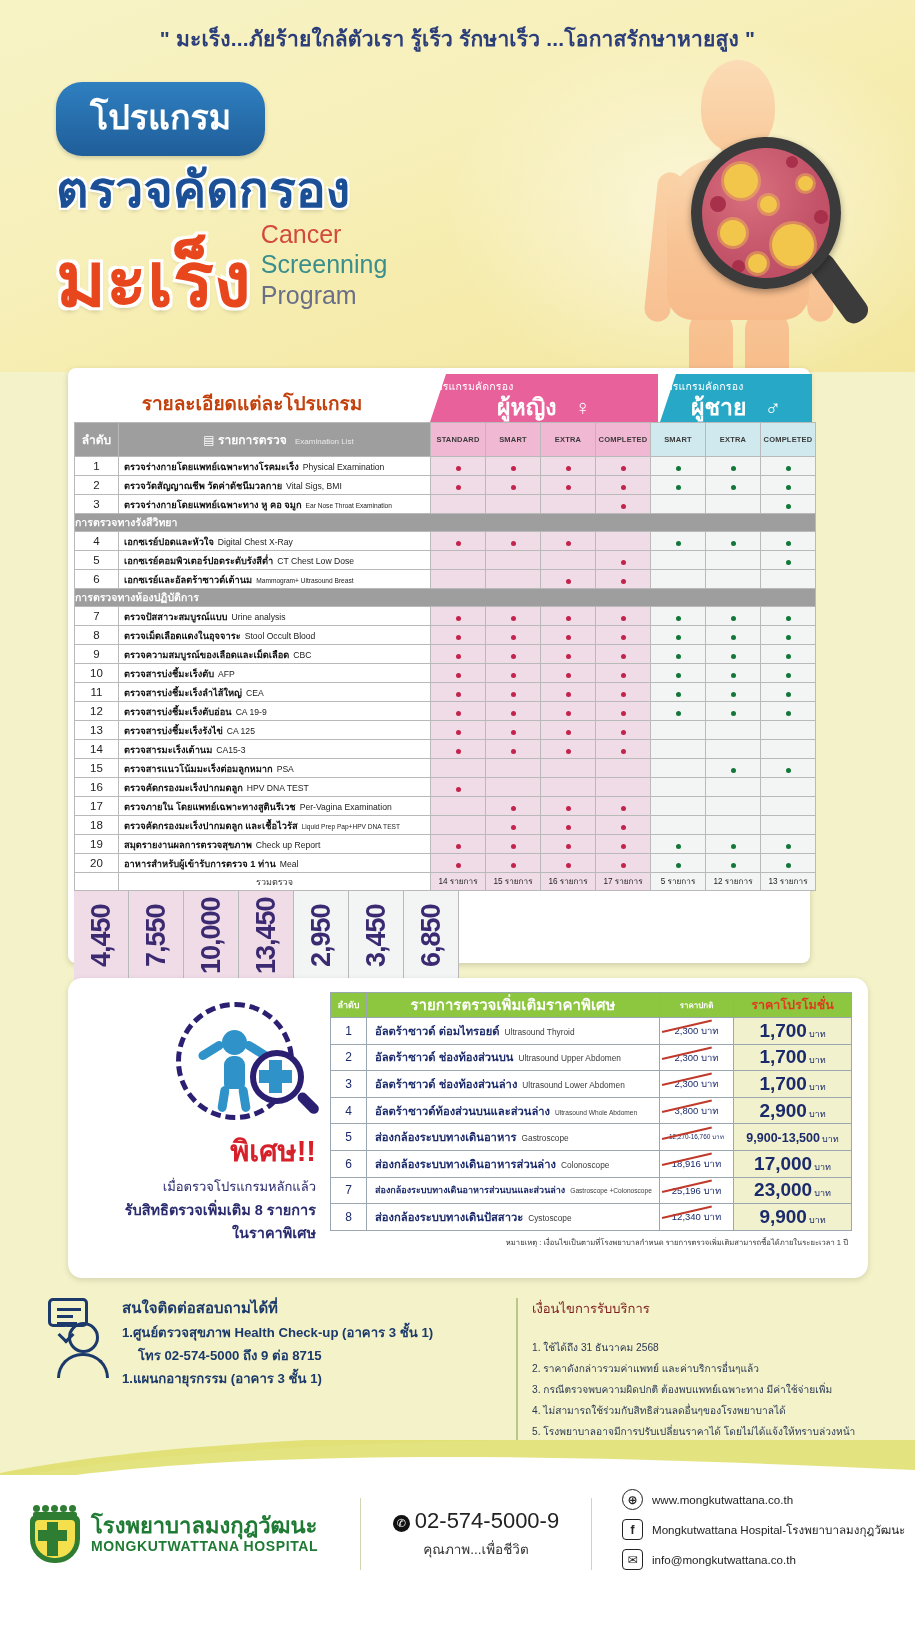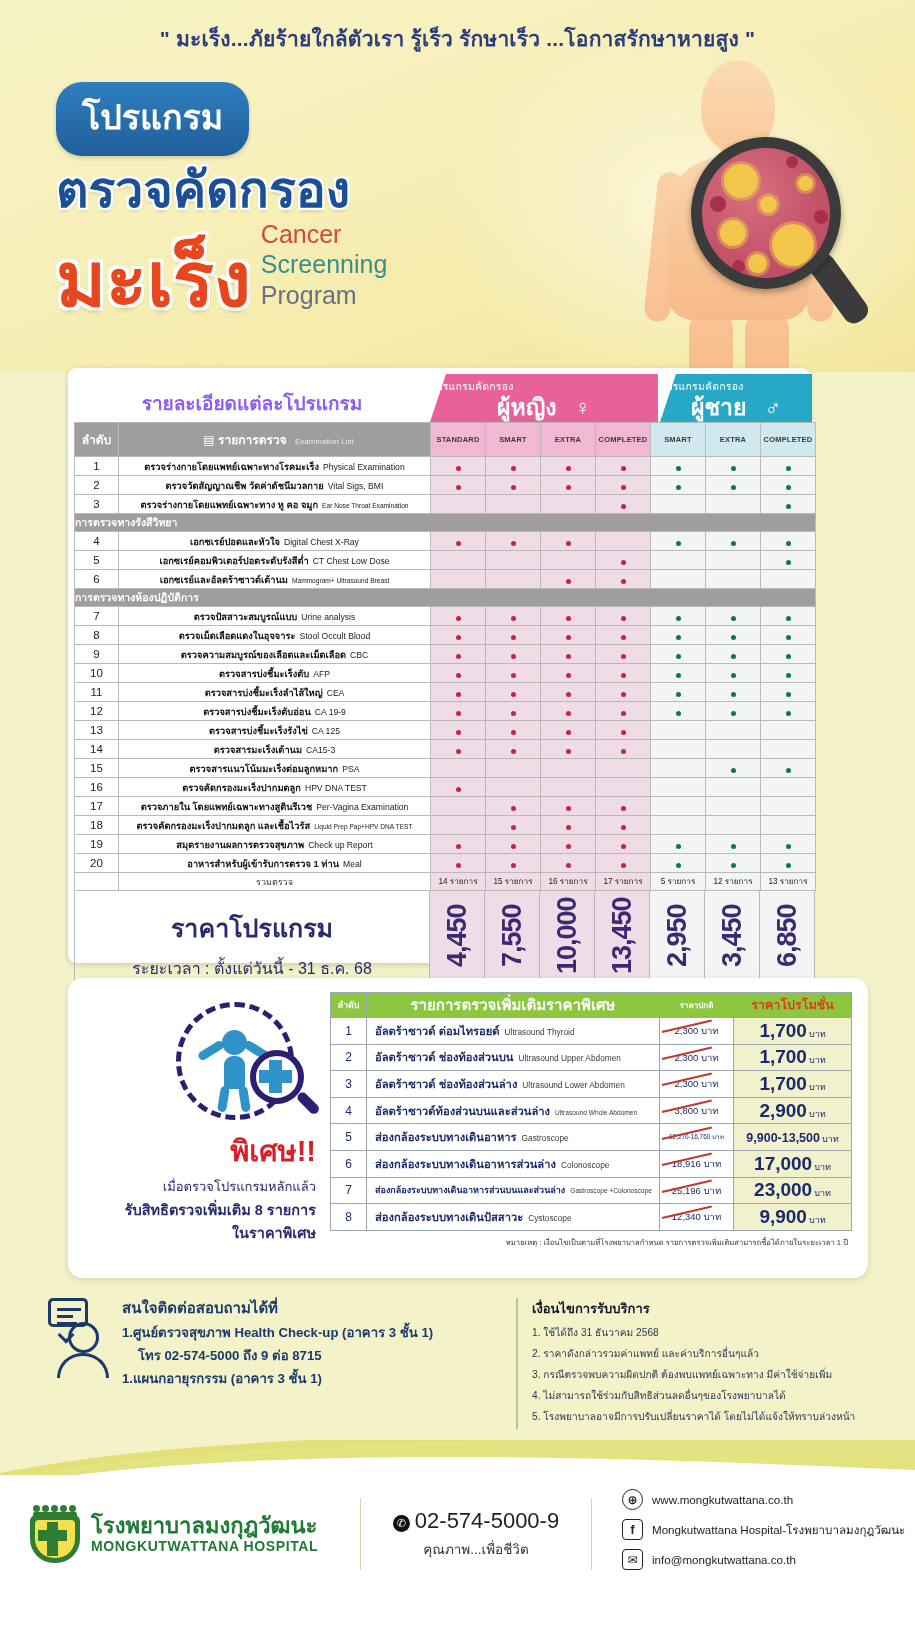--- a/index.html
+++ b/index.html
@@ -60,21 +60,21 @@
   .cellb{ position:absolute; border-radius:50%; background:#f2c64b; box-shadow:0 0 0 3px rgba(242,198,75,.45);}
   .cellr{ position:absolute; border-radius:50%; background:#a8304a; }
   .mag-handle{
     position:absolute; left:120px; top:122px; width:26px; height:78px;
     background:#3b3b3b; border-radius:11px; transform:rotate(-36deg);
     transform-origin:top center;
   }
   
   .title-block{ position:absolute; left:56px; top:82px; }
   .pill{
-    display:inline-block; padding:8px 26px 12px;
+    display:inline-block; padding:8px 34px 12px;
     background:linear-gradient(180deg,#2f7fc0 0%,#1f5e99 100%);
     border-radius:26px; color:#fff; font-size:34px; font-weight:700;
     box-shadow:0 2px 4px rgba(0,0,0,.18);
   }
   .t2{
     margin-top:8px; font-size:50px; font-weight:700; color:#1b4f96;
     text-shadow: -2px -2px 0 #fff, 2px -2px 0 #fff, -2px 2px 0 #fff, 2px 2px 0 #fff,
                  0 3px 4px rgba(0,0,0,.18);
     line-height:1.05;
   }
@@ -89,42 +89,42 @@
 
   
   .card1{
     position:absolute; left:68px; top:368px; width:742px; height:595px;
     background:#fff; border-radius:8px; box-shadow:0 2px 6px rgba(0,0,0,.16);
     padding:6px;
   }
   .c1-top{ display:flex; height:48px; }
   .c1-title{
     flex:0 0 356px; display:flex; align-items:center; justify-content:center;
-    font-size:19px; font-weight:700; color:#8b5cf6; padding-top:10px;
+    font-size:19px; font-weight:700; color:#c2410c; padding-top:10px;
   }
   .prog-head{ position:relative; height:48px; color:#fff; }
   .prog-f{ flex:0 0 228px; background:#e8619b; }
   .prog-m{ flex:0 0 152px; background:#26a8c6; margin-left:2px;}
   .prog-head .sm{ font-size:10.5px; text-align:left; padding-top:4px; letter-spacing:.2px;}
   .prog-head .bg{ font-size:23px; font-weight:700; text-align:center; line-height:1; margin-top:1px;}
   .prog-head .bg .gsym{ font-size:22px; margin-left:18px; }
   .notch{ position:absolute; left:0; top:0; width:0; height:0;
           border-top:48px solid #fff; border-right:16px solid transparent; }
 
   table.mt{ width:100%; border-collapse:collapse; table-layout:fixed; }
   table.mt td, table.mt th{ border:1px solid #b9b9b9; }
   .col-no{ width:44px; } .col-item{ width:312px; }
   .col-d{ width:55px; }
   .hdr-grey{ background:#9e9e9e; color:#fff; font-size:12px; font-weight:700; height:34px; text-align:center;}
   .hdr-item{ text-align:center; padding-left:8px; }
   .hdr-item .en{ font-size:8px; font-weight:400; color:#e9e9e9; margin-left:5px;}
   .sub-f{ background:#f0b8d3; font-size:7.5px; text-align:center; height:15px; color:#3a3a3a; font-weight:700; letter-spacing:.2px;}
   .sub-m{ background:#cfe9ef; font-size:7.5px; text-align:center; height:15px; color:#3a3a3a; font-weight:700; letter-spacing:.2px;}
   td.no{ text-align:center; font-size:11.5px; color:#222; height:17.1px; background:#fff;}
-  td.item{ font-size:9.3px; color:#111; background:#fff; font-weight:700;text-align:center;}
+  td.item{ font-size:9.3px; color:#111; padding-left:5px; background:#fff; font-weight:700;}
   td.item .en{ font-weight:400; font-size:8.6px; color:#222; display:inline-block; margin-left:4px;}
   td.item .en.sm{ font-size:6.6px; }
   td.cf{ background:#efdce6; text-align:center; }
   td.cm{ background:#f2f5f4; text-align:center; }
   .dotf,.dotm{ display:inline-block; width:5px; height:5px; border-radius:50%; }
   .dotf{ background:#c3234d; } .dotm{ background:#14773a; }
   tr.sect td{ background:#9e9e9e; color:#fff; text-align:left; font-size:10.5px; height:15px; font-weight:700;}
   tr.total td{ height:18px; }
   td.totlbl{ text-align:center; font-size:9px; color:#333; background:#fff;}
   td.totv{ text-align:center; font-size:8.2px; color:#222; }
@@ -216,21 +216,21 @@
   .bub i:nth-child(2){ top:14px; width:16px;}
   .bub i:nth-child(3){ top:21px; width:20px;}
   .bub:after{ content:""; position:absolute; left:9px; top:28px; width:9px; height:9px;
               border-left:3px solid #1b3a6b; border-bottom:3px solid #1b3a6b; transform:rotate(-45deg); background:#eef0c7;}
   .agent-h{ position:absolute; left:20px; top:26px; width:31px; height:31px; border-radius:50%; border:3px solid #1b3a6b;}
   .agent-b{ position:absolute; left:9px; top:57px; width:52px; height:25px; border-radius:26px 26px 0 0; border:3px solid #1b3a6b; border-bottom:none;}
   .c-txt .h{ font-size:15px; font-weight:700; color:#1b3a6b; }
   .c-txt .l{ font-size:13.2px; font-weight:700; color:#1b3a6b; margin-top:2px;}
   .c-txt .l.ind{ padding-left:16px;}
   .conds{ position:absolute; left:516px; top:1298px; width:370px; border-left:2px solid #b9c88a; padding-left:14px;}
-  .conds .h{ font-size:13px; font-weight:700; color:#0f172a; margin-bottom:5px;}
+  .conds .h{ font-size:13px; font-weight:400; color:#7f1d1d; margin-bottom:20px;}
   .conds .li{ font-size:10.2px; color:#2b3a55; margin-bottom:5px;}
 
   
   .wave{ position:absolute; left:0; top:1440px; width:915px; height:66px; overflow:hidden;}
   .footer{ position:absolute; left:0; top:1475px; width:915px; height:154px; background:#fff;}
   .f-inner{ position:absolute; left:0; top:14px; width:915px; display:flex; align-items:center;}
   .f-logo{ flex:0 0 360px; display:flex; align-items:center; gap:11px; padding-left:30px;}
   .shield{ position:relative; width:50px; height:58px;}
   .sh-b{ position:absolute; left:0; top:10px; width:50px; height:48px;
          background:#2e7d32; border-radius:6px 6px 24px 24px;}
@@ -583,24 +583,20 @@
           <td class="totv cf">16 รายการ</td>
           <td class="totv cf">17 รายการ</td>
           <td class="totv cm">5 รายการ</td>
           <td class="totv cm">12 รายการ</td>
           <td class="totv cm">13 รายการ</td>
         </tr>
       </tfoot>
   </table>
 
   <div class="price-row">
-    <div class="price-left">
-      <div class="pl1">ราคาโปรแกรม</div>
-      <div class="pl2">ระยะเวลา : ตั้งแต่วันนี้ - 31 ธ.ค. 68</div>
-    </div>
     <div id="price-cells" style="display:flex">
         <div class="price-cell f">
           <div class="pv">4,450</div>
           <div class="pu">บาท</div>
         </div>
         <div class="price-cell f">
           <div class="pv">7,550</div>
           <div class="pu">บาท</div>
         </div>
         <div class="price-cell f">

